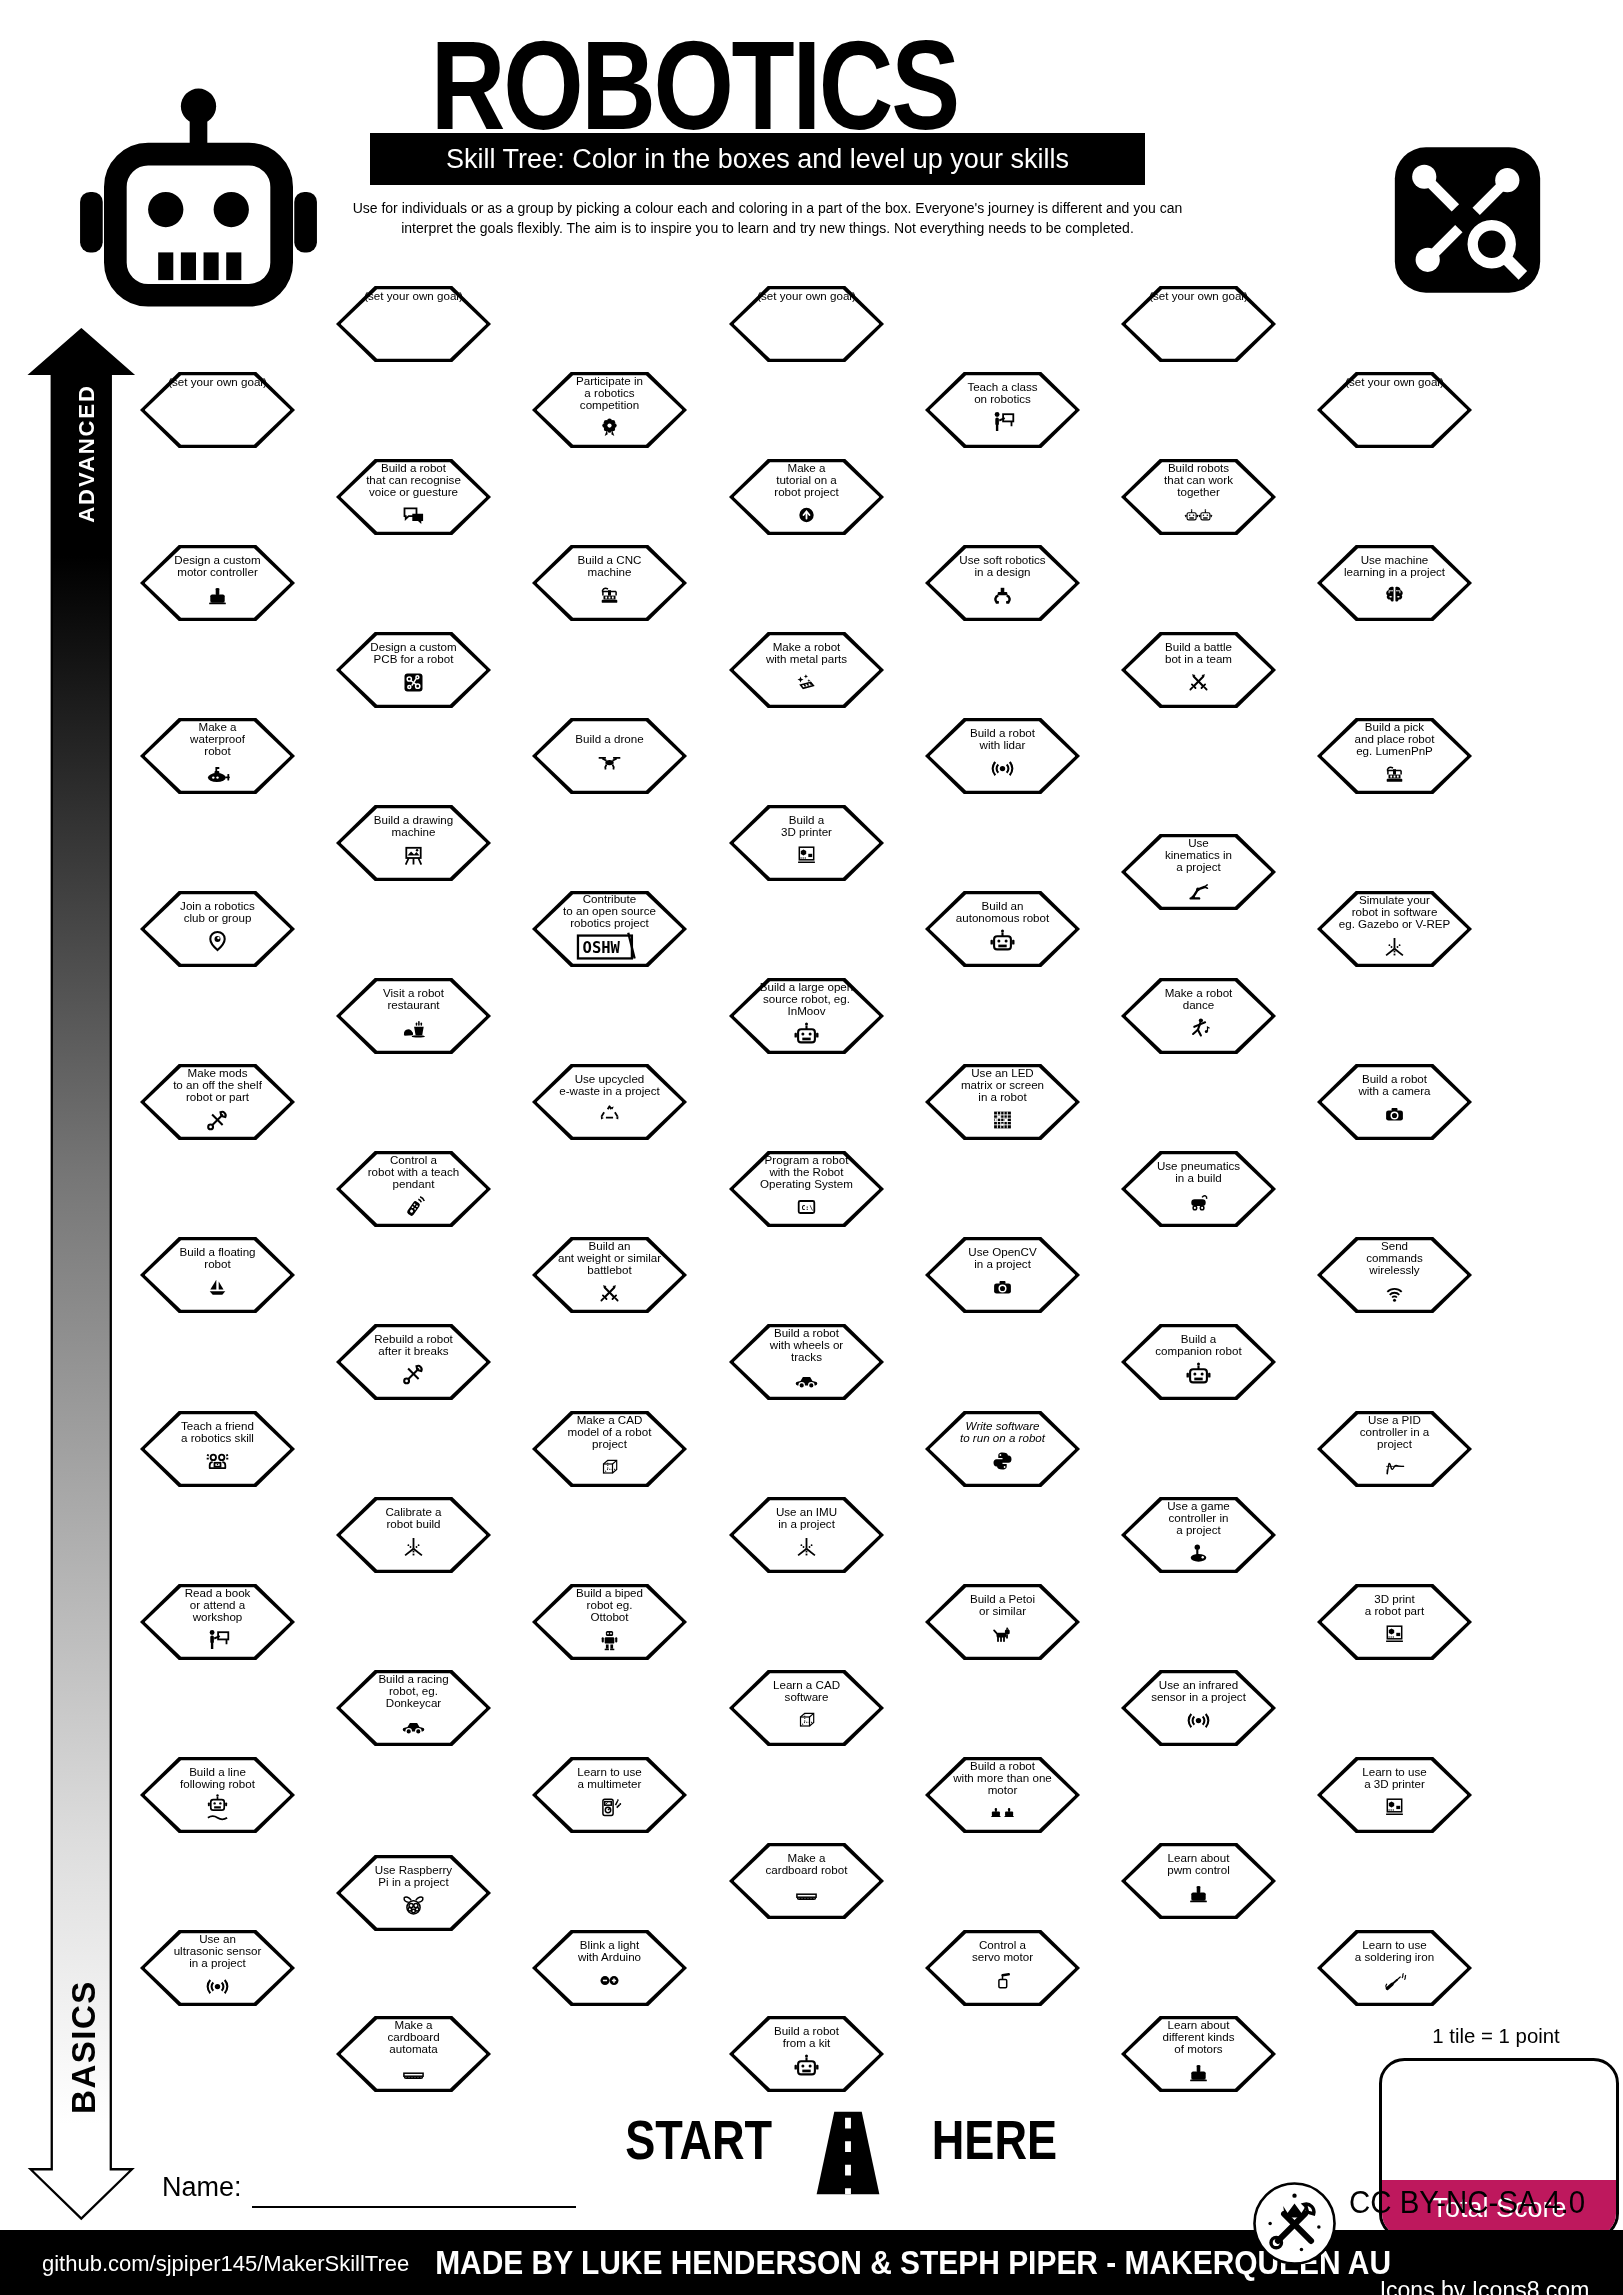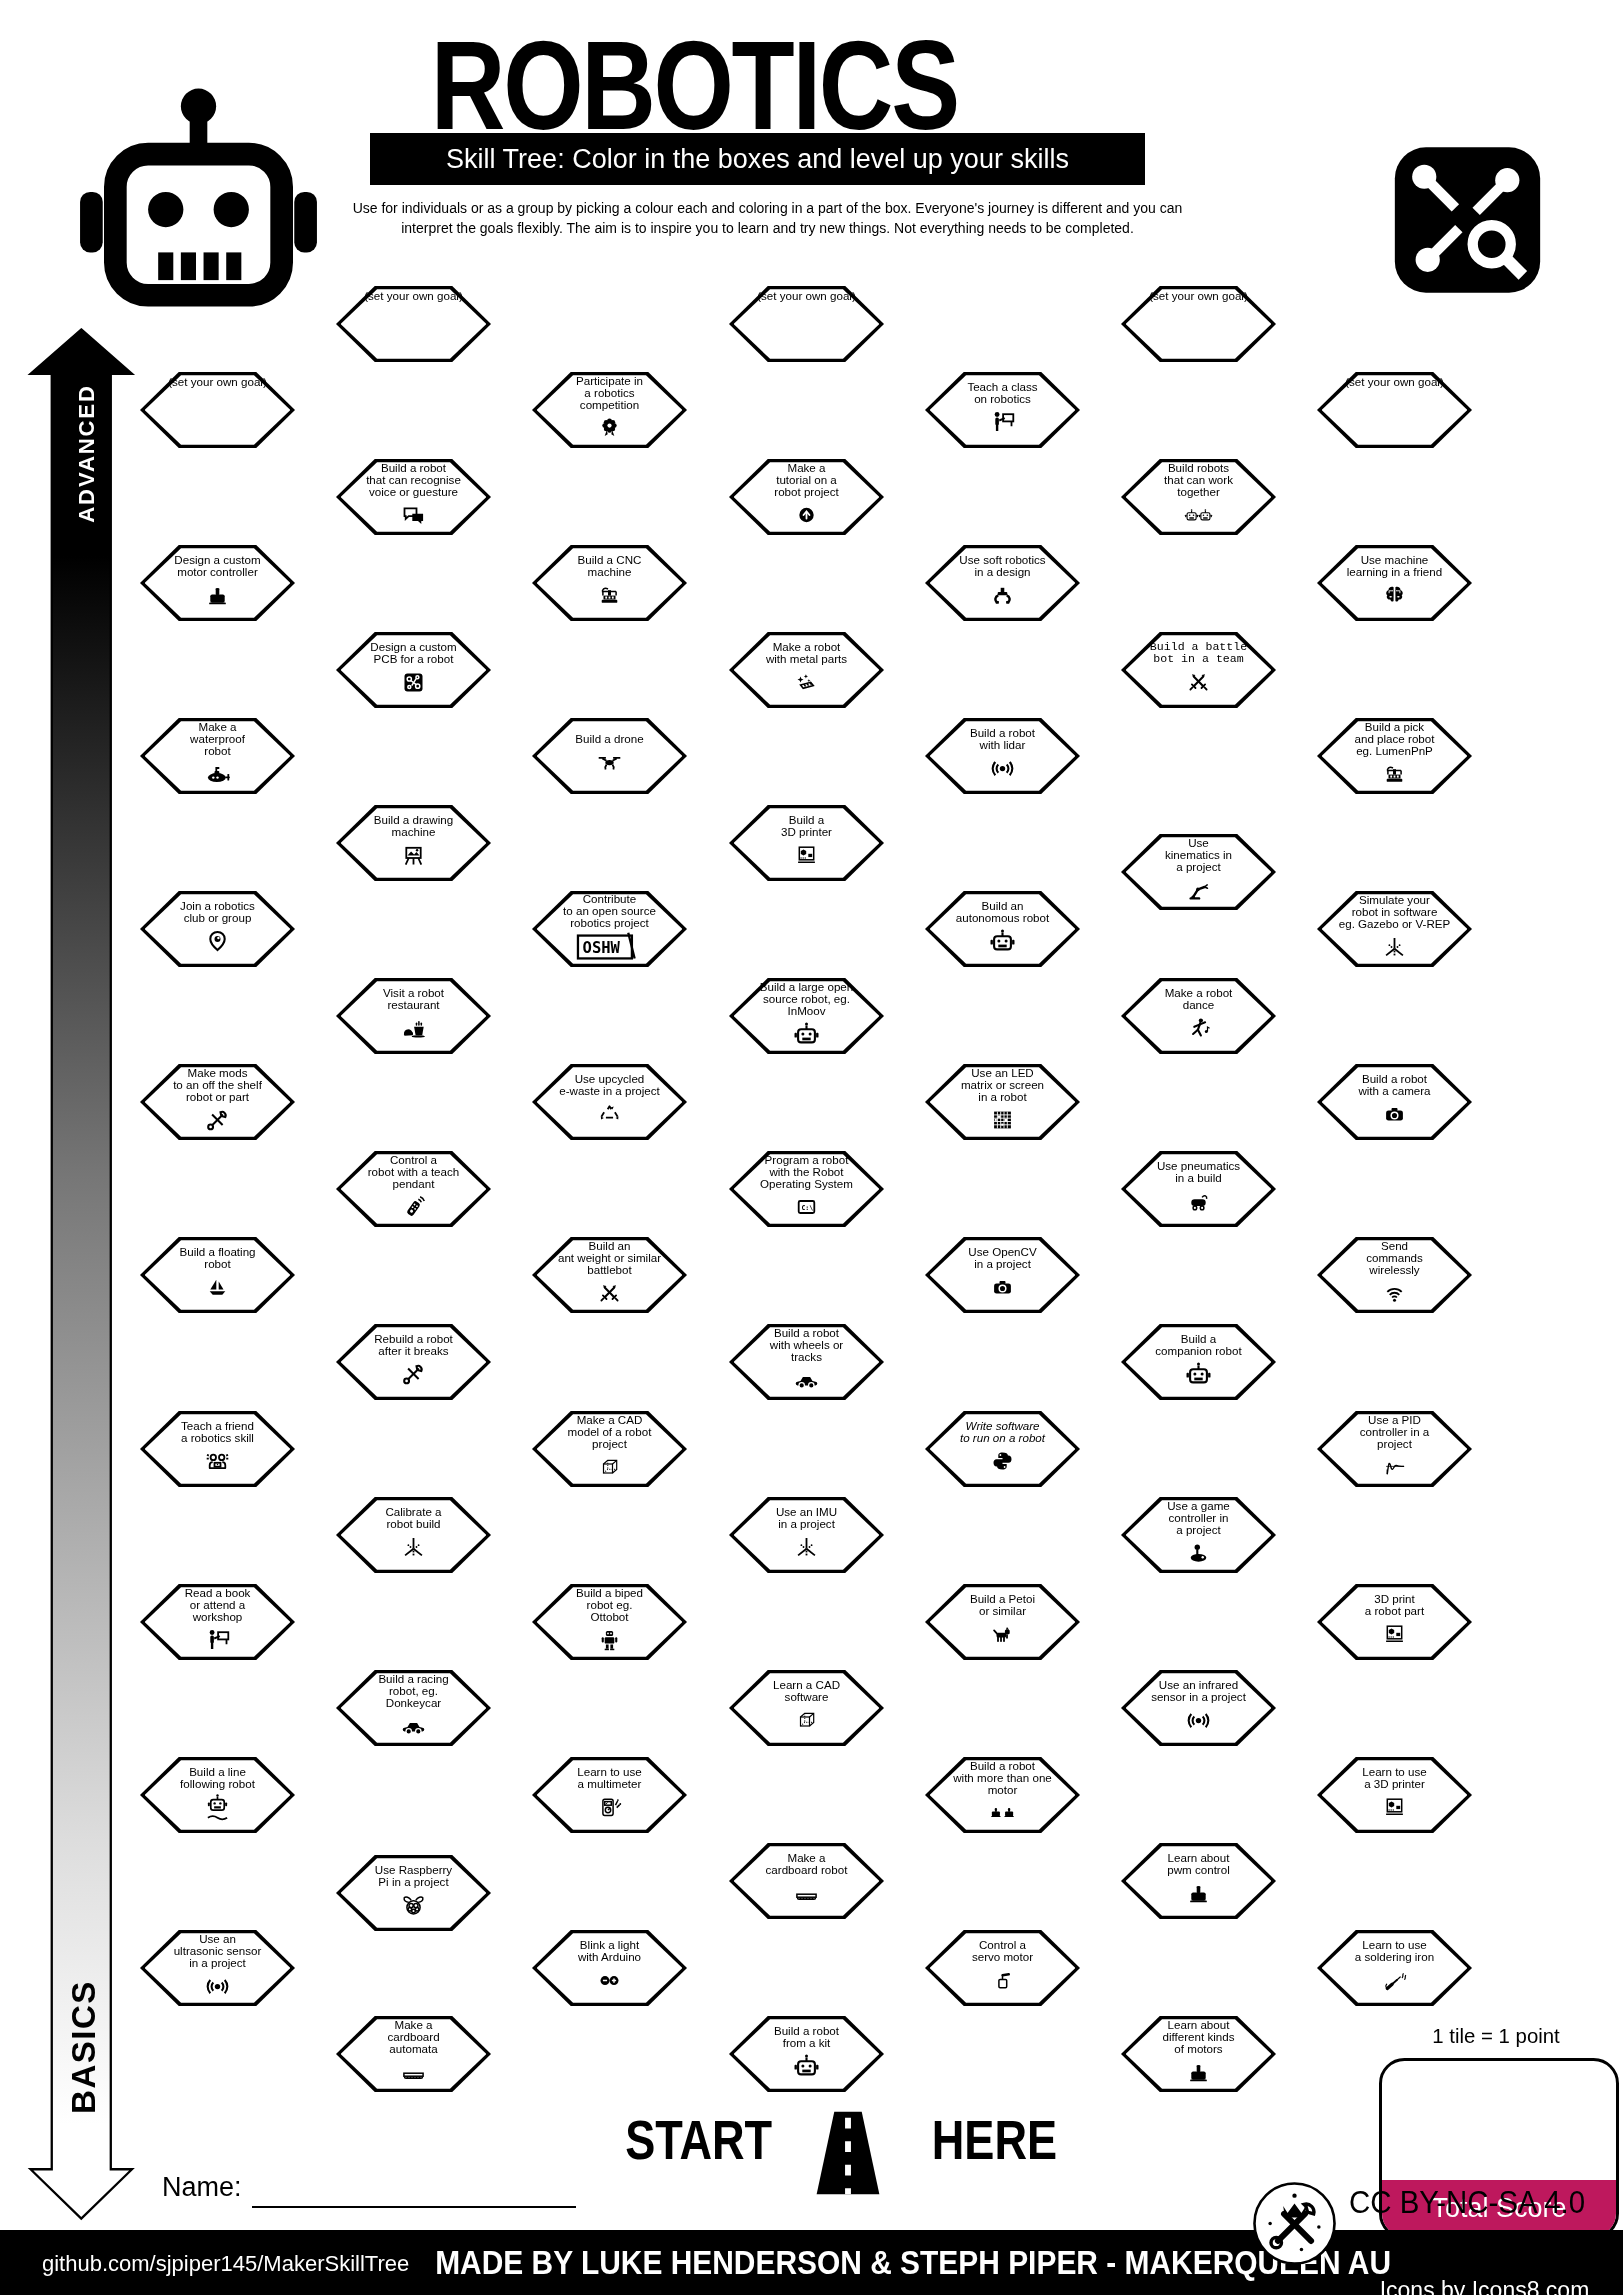--- a/index.html
+++ b/index.html
@@ -1221,21 +1221,21 @@
     <div class="hx inner"></div>
     <div class="content">
       <span class="label">Build robots
 that can work
 together</span>
       <span class="icon-slot"><svg class="icon i-robots" viewBox="0 0 100 100" preserveAspectRatio="xMidYMid meet">
               <use href="#s-robots"></use>
             </svg></span>
     </div>
   </div>
-      <div class="hex" style="left: 1121px; top: 632px; font-family: Liberation Mono, monospace;">
+      <div class="hex" style="left: 1121px; top: 632px;">
     <div class="hx outer"></div>
     <div class="hx inner"></div>
     <div class="content">
       <span class="label">Build a battle
 bot in a team</span>
       <span class="icon-slot"><svg class="icon i-swords" viewBox="0 0 100 100" preserveAspectRatio="xMidYMid meet">
               <use href="#s-swords"></use>
             </svg></span>
     </div>
   </div>
@@ -1336,21 +1336,21 @@
     <div class="content">
       <span class="label">(set your own goal)</span>
 
     </div>
   </div>
       <div class="hex" style="left: 1317px; top: 545px;">
     <div class="hx outer"></div>
     <div class="hx inner"></div>
     <div class="content">
       <span class="label">Use machine
-learning in a friend</span>
+learning in a project</span>
       <span class="icon-slot"><svg class="icon i-brain" viewBox="0 0 100 100" preserveAspectRatio="xMidYMid meet">
               <use href="#s-brain"></use>
             </svg></span>
     </div>
   </div>
       <div class="hex" style="left: 1317px; top: 718px;">
     <div class="hx outer"></div>
     <div class="hx inner"></div>
     <div class="content">
       <span class="label">Build a pick

